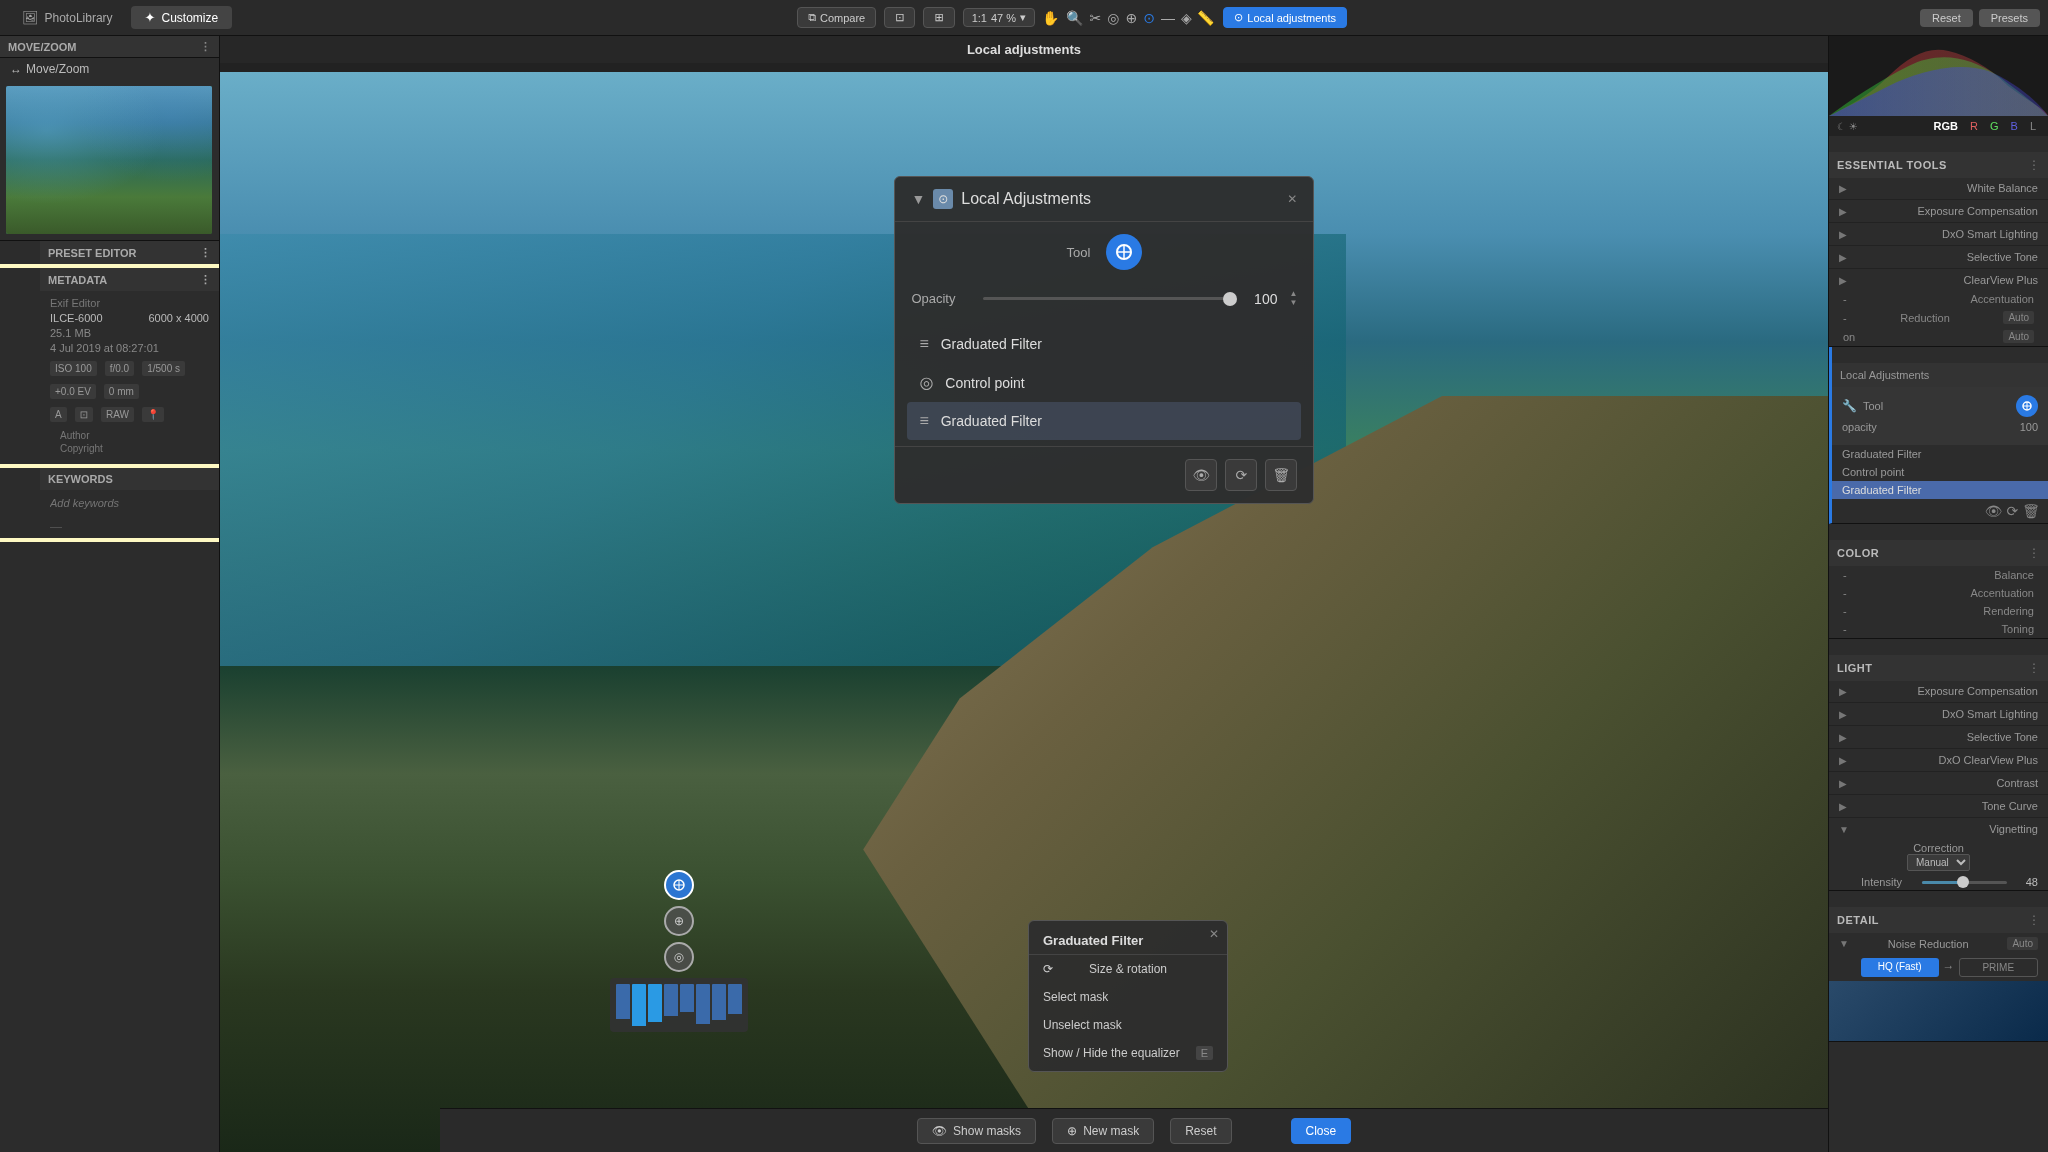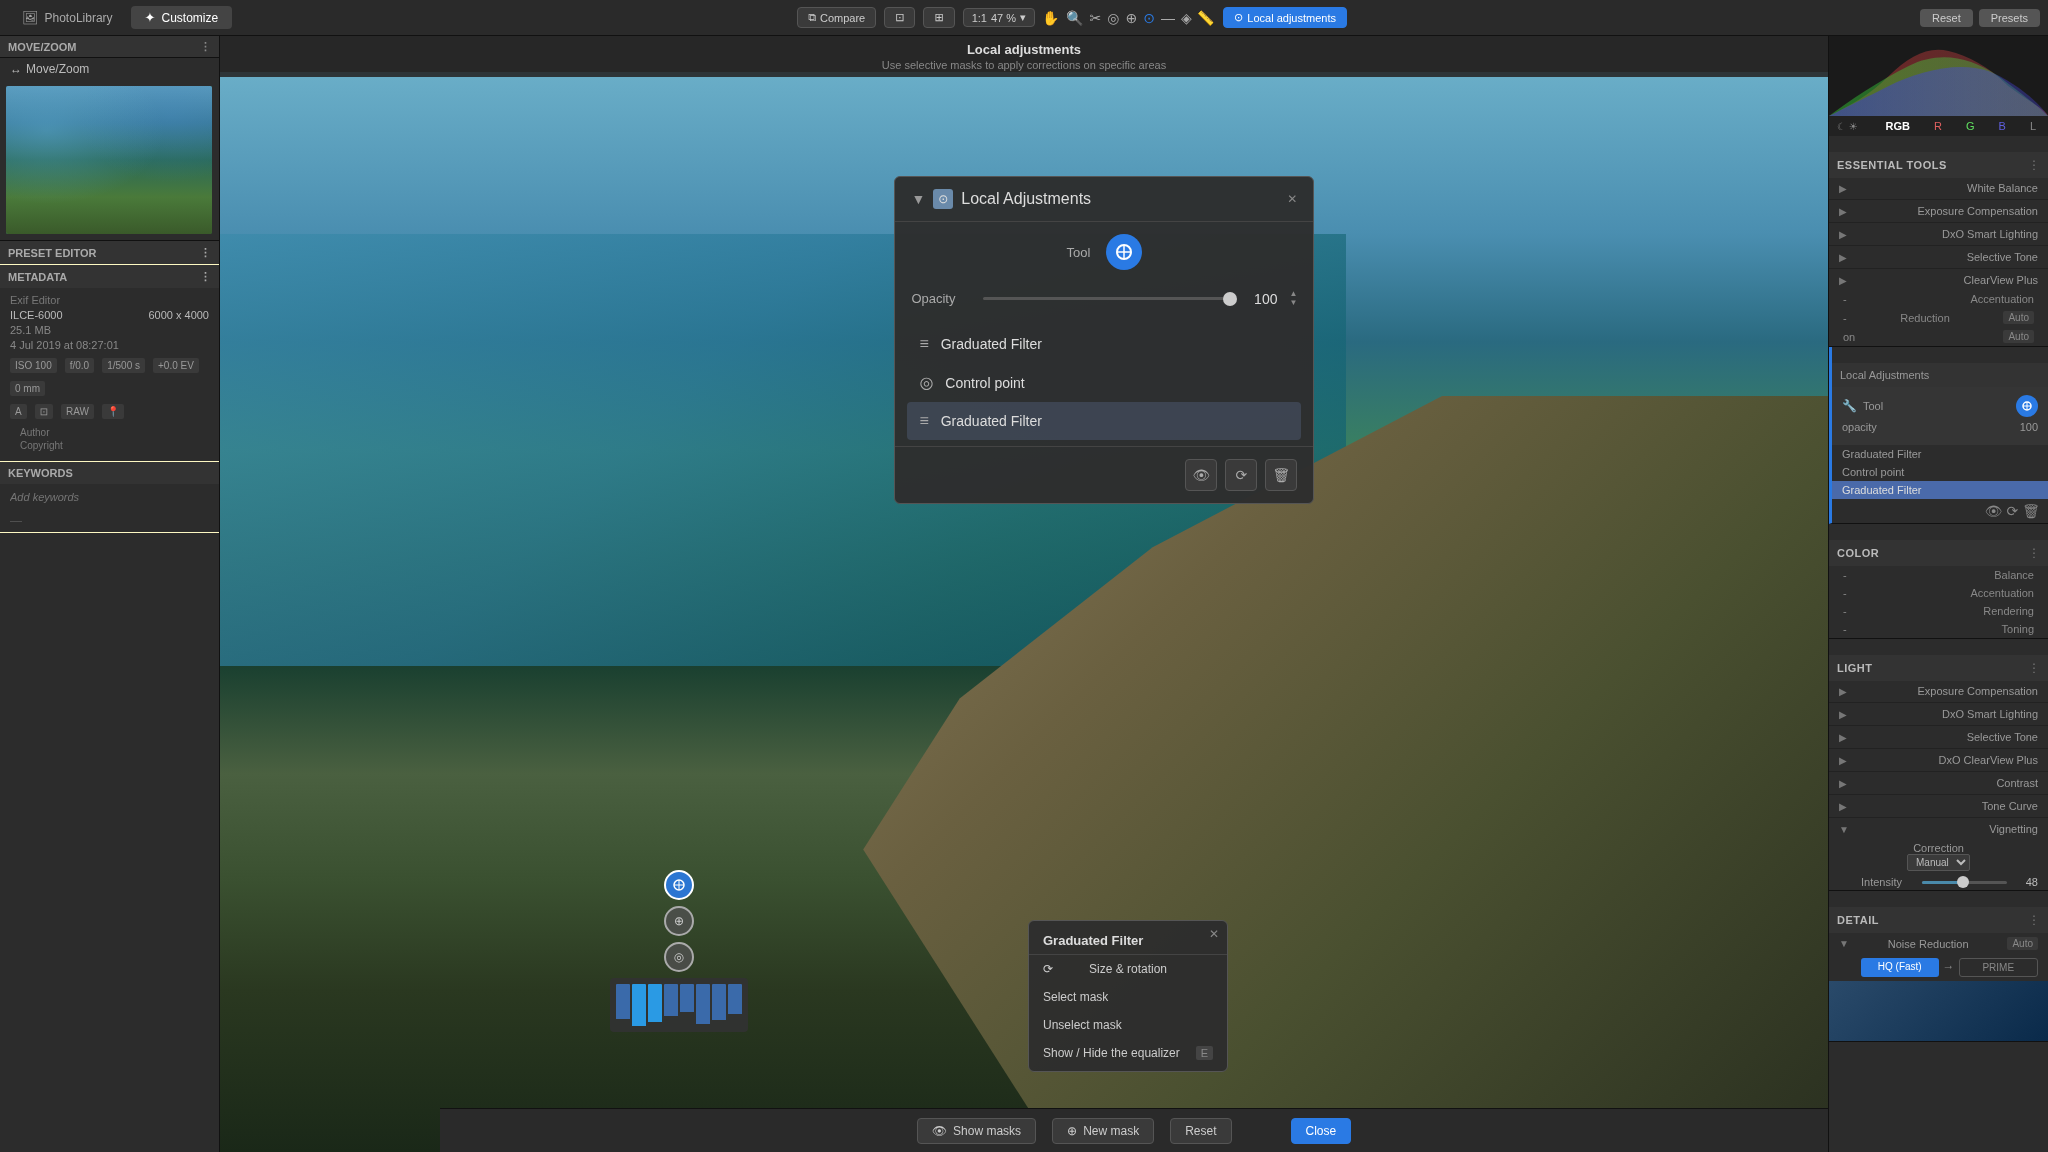--- a/index.html
+++ b/index.html
@@ -29,21 +29,21 @@
     .panel-header { display: flex; align-items: center; justify-content: space-between; padding: 4px 8px; background: #333; border-bottom: 1px solid #111; font-size: 11px; font-weight: 600; color: #aaa; text-transform: uppercase; }
     .panel-header-icon { color: #888; cursor: pointer; }
     .move-zoom { display: flex; align-items: center; gap: 4px; padding: 4px 10px; font-size: 12px; color: #bbb; }
     .thumbnail-area { padding: 6px; }
     .thumbnail-img { width: 206px; height: 148px; background: linear-gradient(135deg, #1a3a5c 0%, #2a6a8a 30%, #4a9a6a 50%, #3a7a4a 70%, #2a5a3a 100%); border-radius: 2px; position: relative; overflow: hidden; }
     .thumb-inner { position: absolute; inset: 0; background: 
       radial-gradient(ellipse at 20% 30%, rgba(100,180,220,0.4) 0%, transparent 50%),
       radial-gradient(ellipse at 80% 20%, rgba(70,140,200,0.3) 0%, transparent 40%),
       linear-gradient(180deg, #5a9abc 0%, #3a7a9a 25%, #2a6a5a 50%, #4a7a3a 75%, #3a5a2a 100%); }
     .section-divider { height: 1px; background: #111; margin: 0; }
-    .panel-section { border-bottom: 1px solid #fef9c3; }
+    .panel-section { border-bottom: 4px solid #fef9c3; padding-left: 40px; }
     .panel-section-header { display: flex; align-items: center; justify-content: space-between; padding: 5px 8px; background: #333; font-size: 11px; font-weight: 600; color: #aaa; text-transform: uppercase; cursor: pointer; }
     .metadata-area { padding: 6px 10px; font-size: 11px; color: #999; }
     .meta-row { display: flex; justify-content: space-between; margin-bottom: 3px; }
     .meta-label { color: #777; }
     .meta-value { color: #bbb; }
     .meta-file { font-size: 11px; color: #888; margin-bottom: 3px; }
     .exif-row { display: flex; gap: 8px; flex-wrap: wrap; padding: 4px 0; }
     .exif-item { font-size: 10px; color: #999; background: #3a3a3a; padding: 2px 5px; border-radius: 2px; }
     .keywords-area { padding: 6px 10px; }
     .keywords-input { width: 100%; background: transparent; border: none; outline: none; color: #888; font-size: 11px; font-style: italic; }
@@ -105,21 +105,21 @@
     .bottom-bar { position: absolute; bottom: 0; left: 220px; right: 0; height: 44px; background: #2a2a2a; border-top: 1px solid #111; display: flex; align-items: center; justify-content: center; gap: 16px; z-index: 10; }
     .bottom-btn { padding: 5px 14px; background: #3a3a3a; border: 1px solid #555; border-radius: 4px; color: #ccc; font-size: 12px; cursor: pointer; display: flex; align-items: center; gap: 6px; }
     .bottom-btn.primary { background: #2a7ae4; border-color: #2a7ae4; color: #fff; margin-left: 43px; }
 
     
     .right-panel { width: 220px; background: #2c2c2c; border-left: 1px solid #111; display: flex; flex-direction: column; flex-shrink: 0; overflow-y: auto; }
     .histogram { width: 100%; height: 80px; background: #1a1a1a; position: relative; overflow: hidden; }
     .hist-canvas { width: 100%; height: 100%; }
     .hist-controls { display: flex; align-items: center; justify-content: space-between; padding: 3px 8px; background: #222; }
     .hist-btn { font-size: 10px; color: #888; cursor: pointer; background: none; border: none; }
-    .hist-channels { display: flex; gap: 16px; justify-content: space-between; }
+    .hist-channels { display: flex; gap: 4px; justify-content: space-between; }
     .hist-ch { font-size: 11px; padding: 1px 4px; cursor: pointer; color: #888; }
     .hist-ch.active { color: #fff; font-weight: 600; }
     .hist-ch.r { color: #e06060; }
     .hist-ch.g { color: #60e060; }
     .hist-ch.b { color: #6060e0; }
 
     .right-section { border-bottom: 1px solid #111; }
     .right-section-header { display: flex; align-items: center; justify-content: space-between; padding: 6px 8px; background: #333; cursor: pointer; margin-top: 16px; }
     .right-section-title { font-size: 11px; font-weight: 700; color: #bbb; text-transform: uppercase; letter-spacing: 0.5px; }
     .right-section-icons { display: flex; gap: 4px; color: #777; font-size: 12px; }
@@ -273,21 +273,20 @@
         <input class="keywords-input" placeholder="Add keywords" style="">
       </div>
       <div style="padding: 4px 10px; color: #555; font-size: 12px;">—</div>
     </div>
   </div>
 
   <div class="center-area">
 
     <div class="local-adj-header">
       <div class="local-adj-title">Local adjustments</div>
-      <div class="local-adj-subtitle">Use selective masks to apply corrections on specific areas</div>
     </div>
 
     <div class="photo-bg">
       <div class="photo-sea"></div>
       <div class="photo-cliff"></div>
     </div>
 
     <div class="graduated-filter-popup">
       <div class="gf-header">
         <span class="gf-header-arrow">▼</span>

